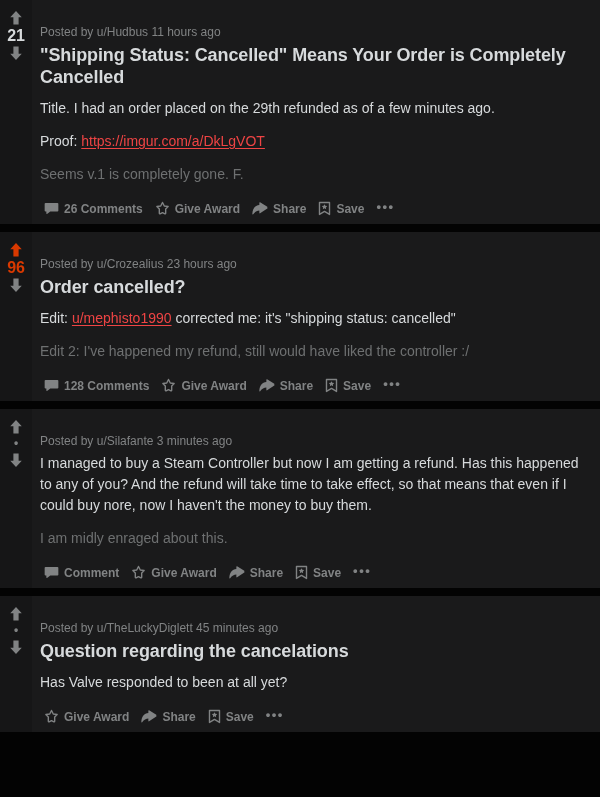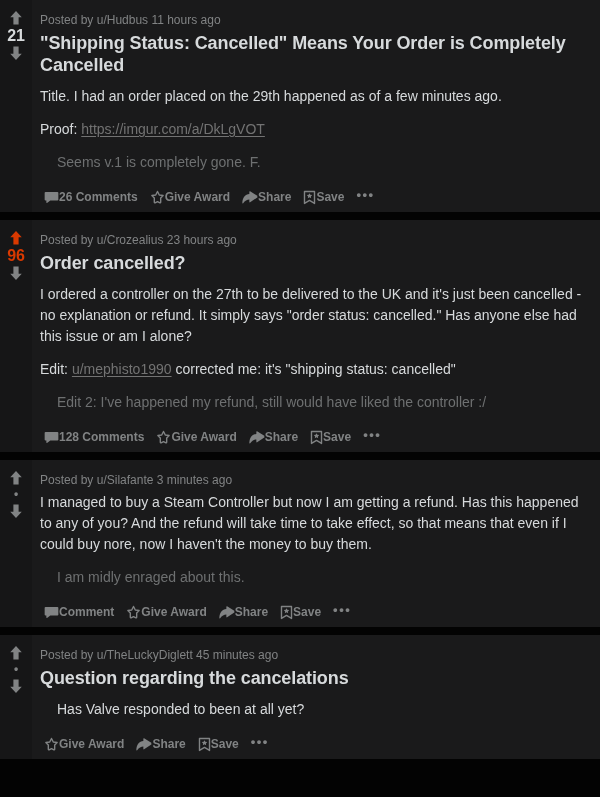--- a/index.html
+++ b/index.html
@@ -62,21 +62,21 @@
   .score.dot {
     color: #818384;
     font-size: 12px;
     line-height: 13px;
   }
   .score.voted { color: #d93900; text-align: center; }
 
   
   .body {
     flex: 1;
-    padding: 12px 8px 0 8px;
+    padding: 24px 8px 0 8px;
     box-sizing: border-box;
     min-width: 0;
   }
 
   .byline {
     font-size: 12px;
     line-height: 16px;
     color: #818384;
     margin-bottom: 4px;
     white-space: nowrap;
@@ -92,39 +92,40 @@
     letter-spacing: -0.1px;
   }
 
   .selftext {
     font-size: 14px;
     line-height: 21px;
     color: #d7dadc;
     margin: 0;
   }
   .selftext p { margin: 0 0 12px 0; }
-  .selftext p:last-child { margin-bottom: 0; margin-left: 17px; }
+  .selftext p:last-child { margin-bottom: 0; }
   .selftext a {
-    color: #737373;
+    color: #ef4444;
     text-decoration: underline;
     text-underline-offset: 2px;
   }
   .selftext .faded { color: #6e7071; }
 
   
   .actions {
     display: flex;
     align-items: center;
     height: 30px;
     margin-top: 9px;
     gap: 4px;
   }
   .action {
     display: flex;
-    align-items: flex-end;
+    align-items: flex-start;
+    gap: 5px;
     padding: 4px 4px;
     border-radius: 2px;
     color: #818384;
     font-size: 12px;
     font-weight: bold;
     line-height: 16px;
     cursor: pointer;
     white-space: nowrap;
   }
   .action svg { display: block; flex: none; }
@@ -150,21 +151,21 @@
         <div class="arrow">
           <svg width="18" height="18" viewBox="0 0 20 20" aria-hidden="true">
             <path fill="#818384" d="M10 17.8 L3.6 10.8 H7.1 V2.8 H12.9 V10.8 H16.4 Z"></path>
           </svg>
         </div>
       </div>
       <div class="body">
         <div class="byline">Posted by u/Hudbus 11 hours ago</div>
         <h2 class="title">"Shipping Status: Cancelled" Means Your Order is Completely Cancelled</h2>
         <div class="selftext">
-          <p>Title. I had an order placed on the 29th happened as of a few minutes ago.</p>
+          <p>Title. I had an order placed on the 29th refunded as of a few minutes ago.</p>
           <p><span>Proof: </span><a href="#">https://imgur.com/a/DkLgVOT</a></p>
           <p class="faded">Seems v.1 is completely gone. F.</p>
         </div>
         <div class="actions">
           <div class="action">
             <span>
               <svg width="15" height="15" viewBox="0 0 16 16" aria-hidden="true">
                 <path fill="#818384" d="M1.6 2.1h12.8c.5 0 .9.4.9.9v7.3c0 .5-.4.9-.9.9H6.7l-3.5 2.6c-.3.2-.7 0-.7-.4v-2.2H1.6c-.5 0-.9-.4-.9-.9V3c0-.5.4-.9.9-.9z"></path>
               </svg>
             </span>
@@ -212,21 +213,20 @@
         <div class="arrow">
           <svg width="18" height="18" viewBox="0 0 20 20" aria-hidden="true">
             <path fill="#818384" d="M10 17.8 L3.6 10.8 H7.1 V2.8 H12.9 V10.8 H16.4 Z"></path>
           </svg>
         </div>
       </div>
       <div class="body">
         <div class="byline">Posted by u/Crozealius 23 hours ago</div>
         <h2 class="title">Order cancelled?</h2>
         <div class="selftext">
-          <p>I ordered a controller on the 27th to be delivered to the UK and it's just been cancelled - no explanation or refund. It simply says "order status: cancelled." Has anyone else had this issue or am I alone?</p>
           <p><span>Edit: </span><a href="#">u/mephisto1990</a><span> corrected me: it's "shipping status: cancelled"</span></p>
           <p class="faded">Edit 2: I've happened my refund, still would have liked the controller :/</p>
         </div>
         <div class="actions">
           <div class="action">
             <span>
               <svg width="15" height="15" viewBox="0 0 16 16" aria-hidden="true">
                 <path fill="#818384" d="M1.6 2.1h12.8c.5 0 .9.4.9.9v7.3c0 .5-.4.9-.9.9H6.7l-3.5 2.6c-.3.2-.7 0-.7-.4v-2.2H1.6c-.5 0-.9-.4-.9-.9V3c0-.5.4-.9.9-.9z"></path>
               </svg>
             </span>

